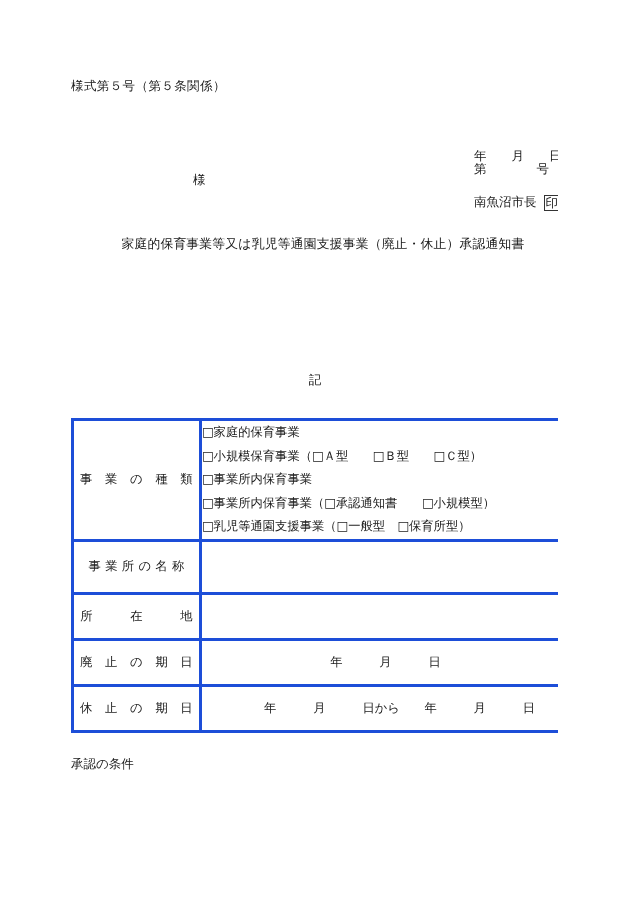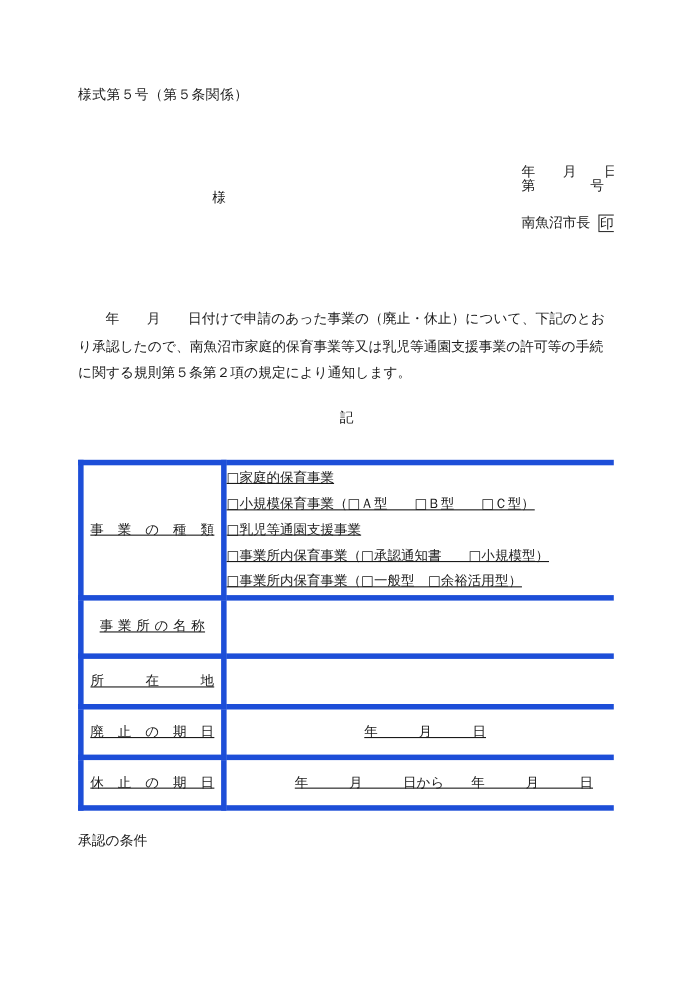--- a/index.html
+++ b/index.html
@@ -103,24 +103,23 @@
   .form-table {
     position: absolute;
     left: 71px;
     top: 418px;
     width: 501px;
     border-collapse: collapse;
     font-size: 12.3px;
     table-layout: fixed;
   }
   .form-table td {
-    border: 5px solid #1d4ed8;
+    border: 3px solid #1d4ed8;
     padding: 0;
     vertical-align: middle;
-    text-decoration: underline;
   }
   .col-label { width: 125px; }
   .cell-label {
     text-align: center;
     padding: 0 6px;
     white-space: pre;
     letter-spacing: 0.2px;
     margin-left: 16px;
   }
   .cell-value {
@@ -154,41 +153,37 @@
 
   <div class="abs jp doc-date">年　　月　　日</div>
 
   <div class="abs jp addressee">様</div>
 
   <div class="abs jp issuer-row">
     <span>南魚沼市長</span>
     <span class="seal-box jp">印</span>
   </div>
 
-
-  <div class="body-block jp">
-    <div class="line">　　年　　月　　日付けで申請のあった事業の（廃止・休止）について、下記のとお</div>
-    <div class="line">り承認したので、南魚沼市家庭的保育事業等又は乳児等通園支援事業の許可等の手続</div>
-    <div class="line">に関する規則第５条第２項の規定により通知します。</div>
-  </div>
+  <div class="abs jp doc-title">家庭的保育事業等又は乳児等通園支援事業（廃止・休止）承認通知書</div>
+
 
   <div class="abs jp ki-mark">記</div>
 
   <table class="form-table">
     <tbody>
 
       <tr>
         <td class="col-label cell-label jp">事　業　の　種　類</td>
         <td class="cell-value">
           <div class="chk-list jp">
             <div class="chk-row">□家庭的保育事業</div>
             <div class="chk-row">□小規模保育事業（□Ａ型　　□Ｂ型　　□Ｃ型）</div>
-            <div class="chk-row">□乳児等通園支援事業</div>
+            <div class="chk-row">□事業所内保育事業</div>
             <div class="chk-row">□事業所内保育事業（□承認通知書　　□小規模型）</div>
-            <div class="chk-row">□事業所内保育事業（□一般型　□余裕活用型）</div>
+            <div class="chk-row">□乳児等通園支援事業（□一般型　□保育所型）</div>
           </div>
         </td>
       </tr>
 
       <tr style="height:53px;">
         <td class="col-label cell-label jp">事 業 所 の 名 称</td>
         <td class="cell-value jp"></td>
       </tr>
 
       <tr style="height:46px;">

